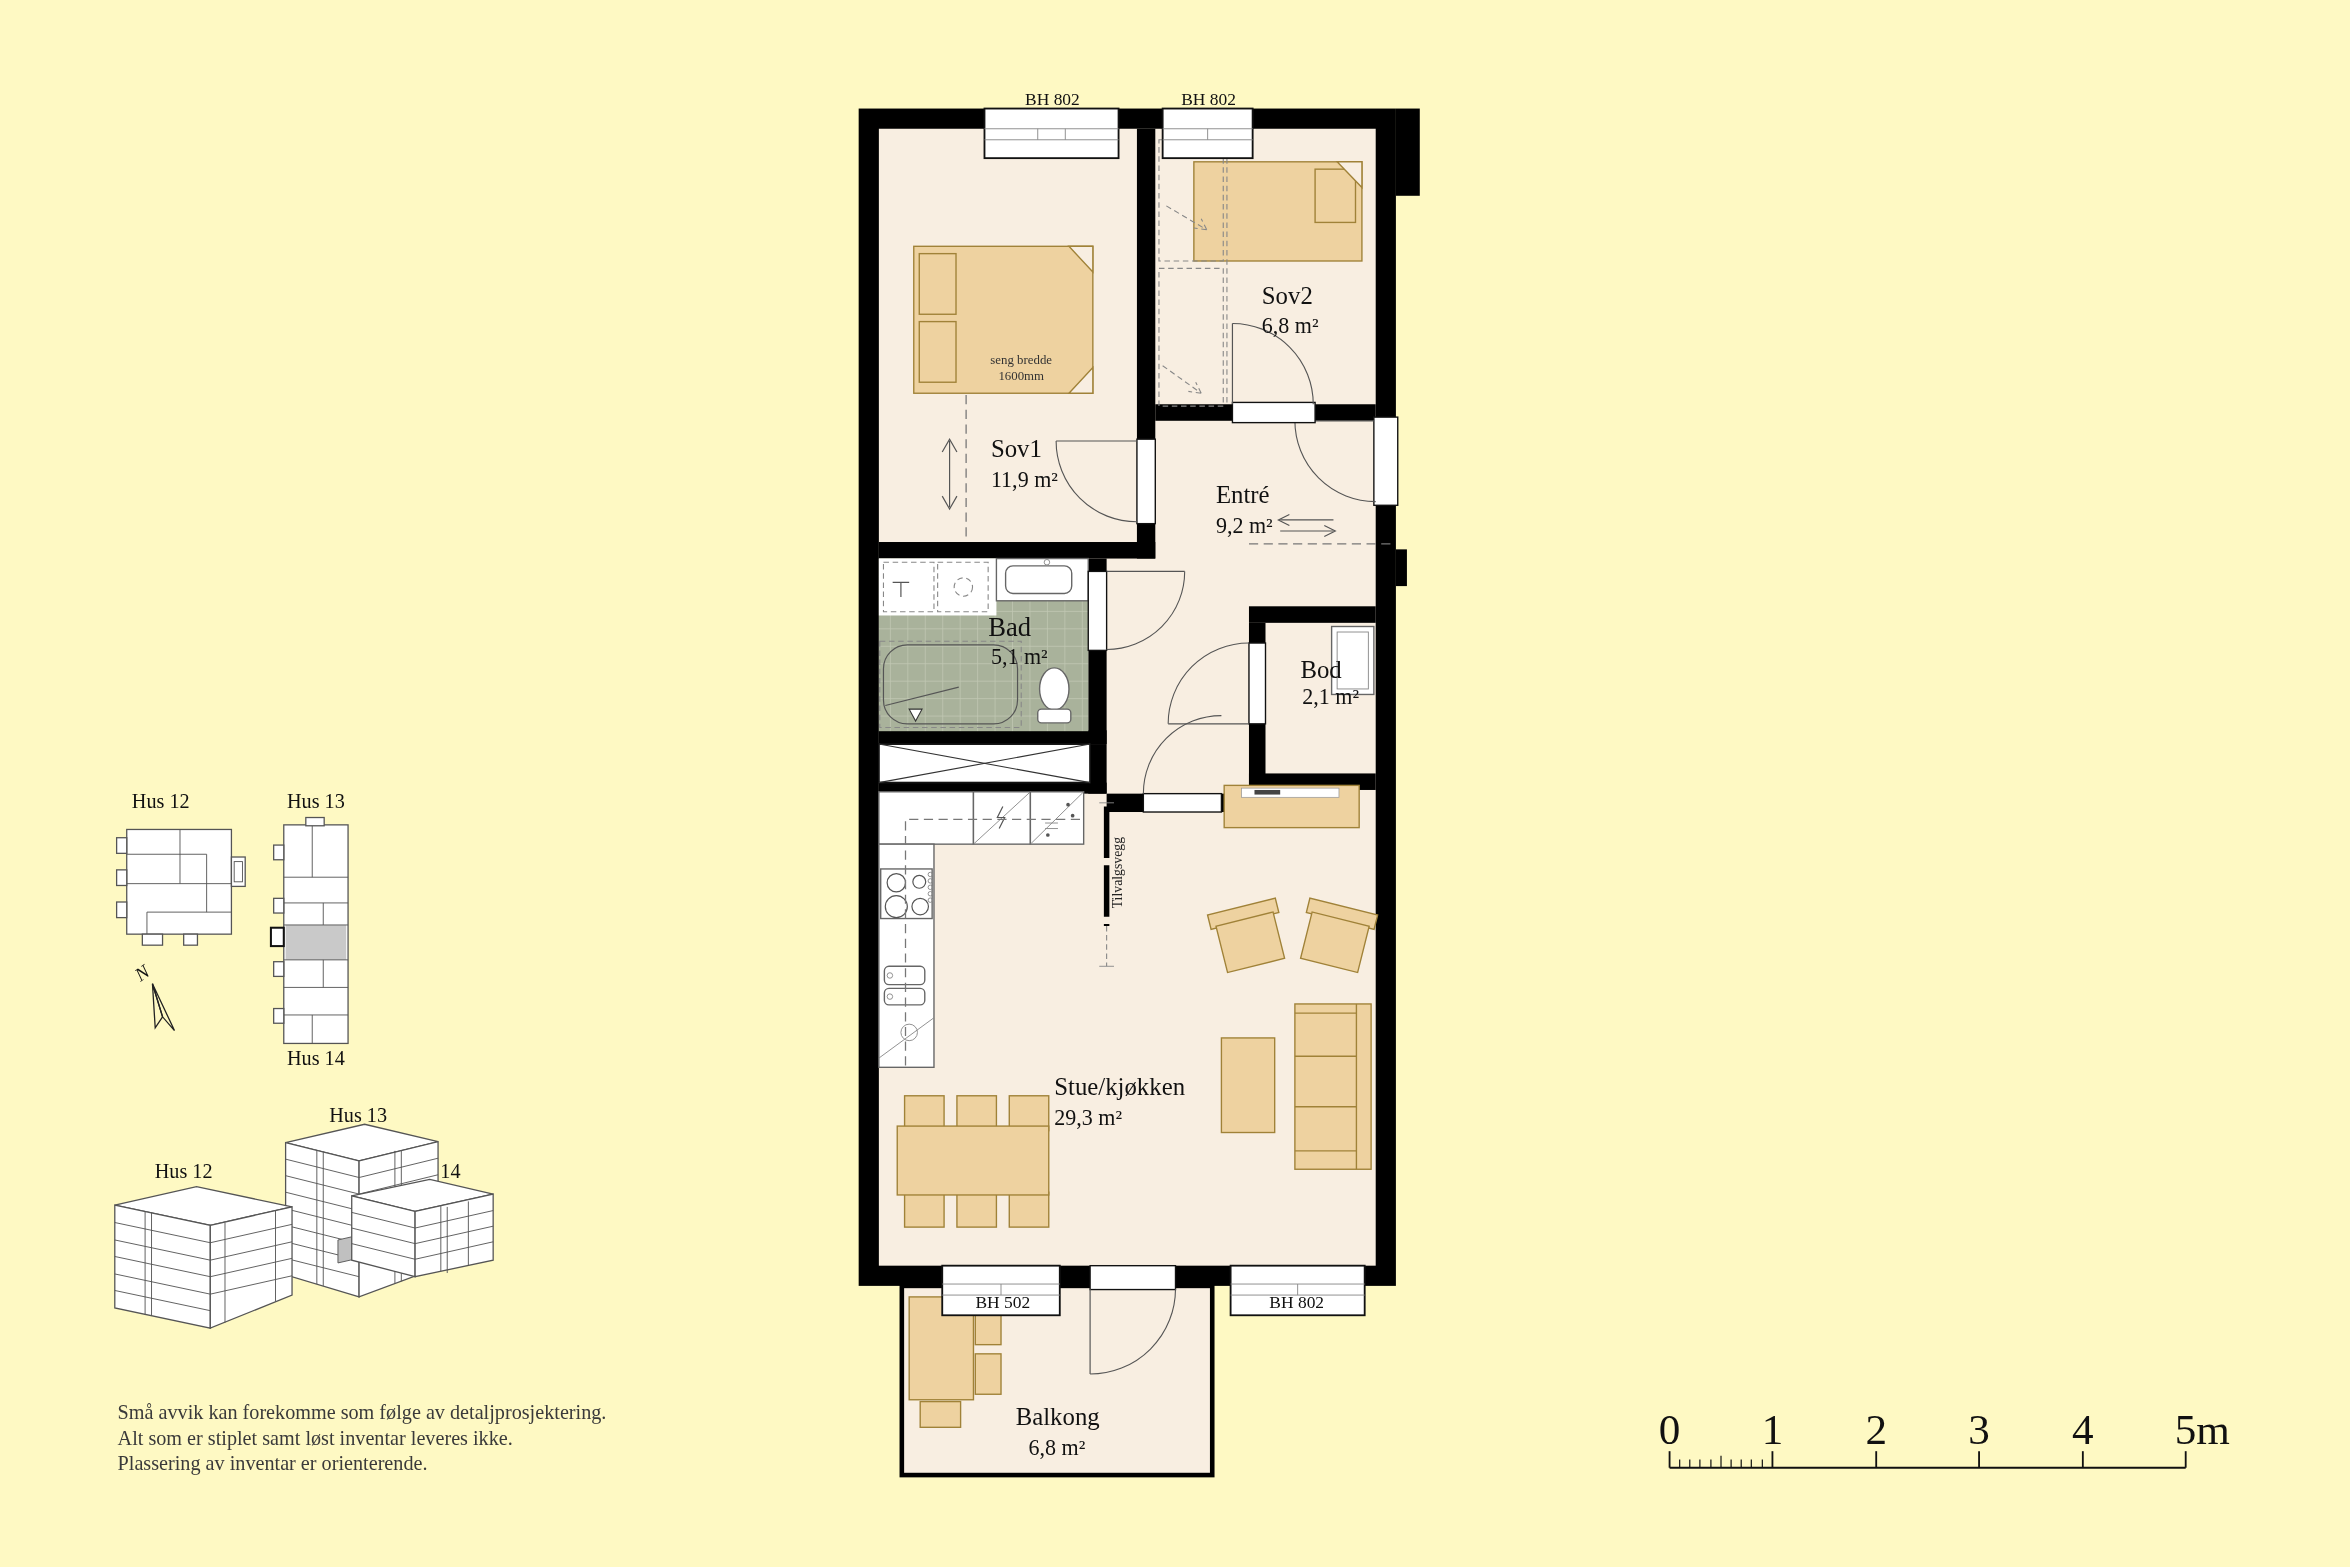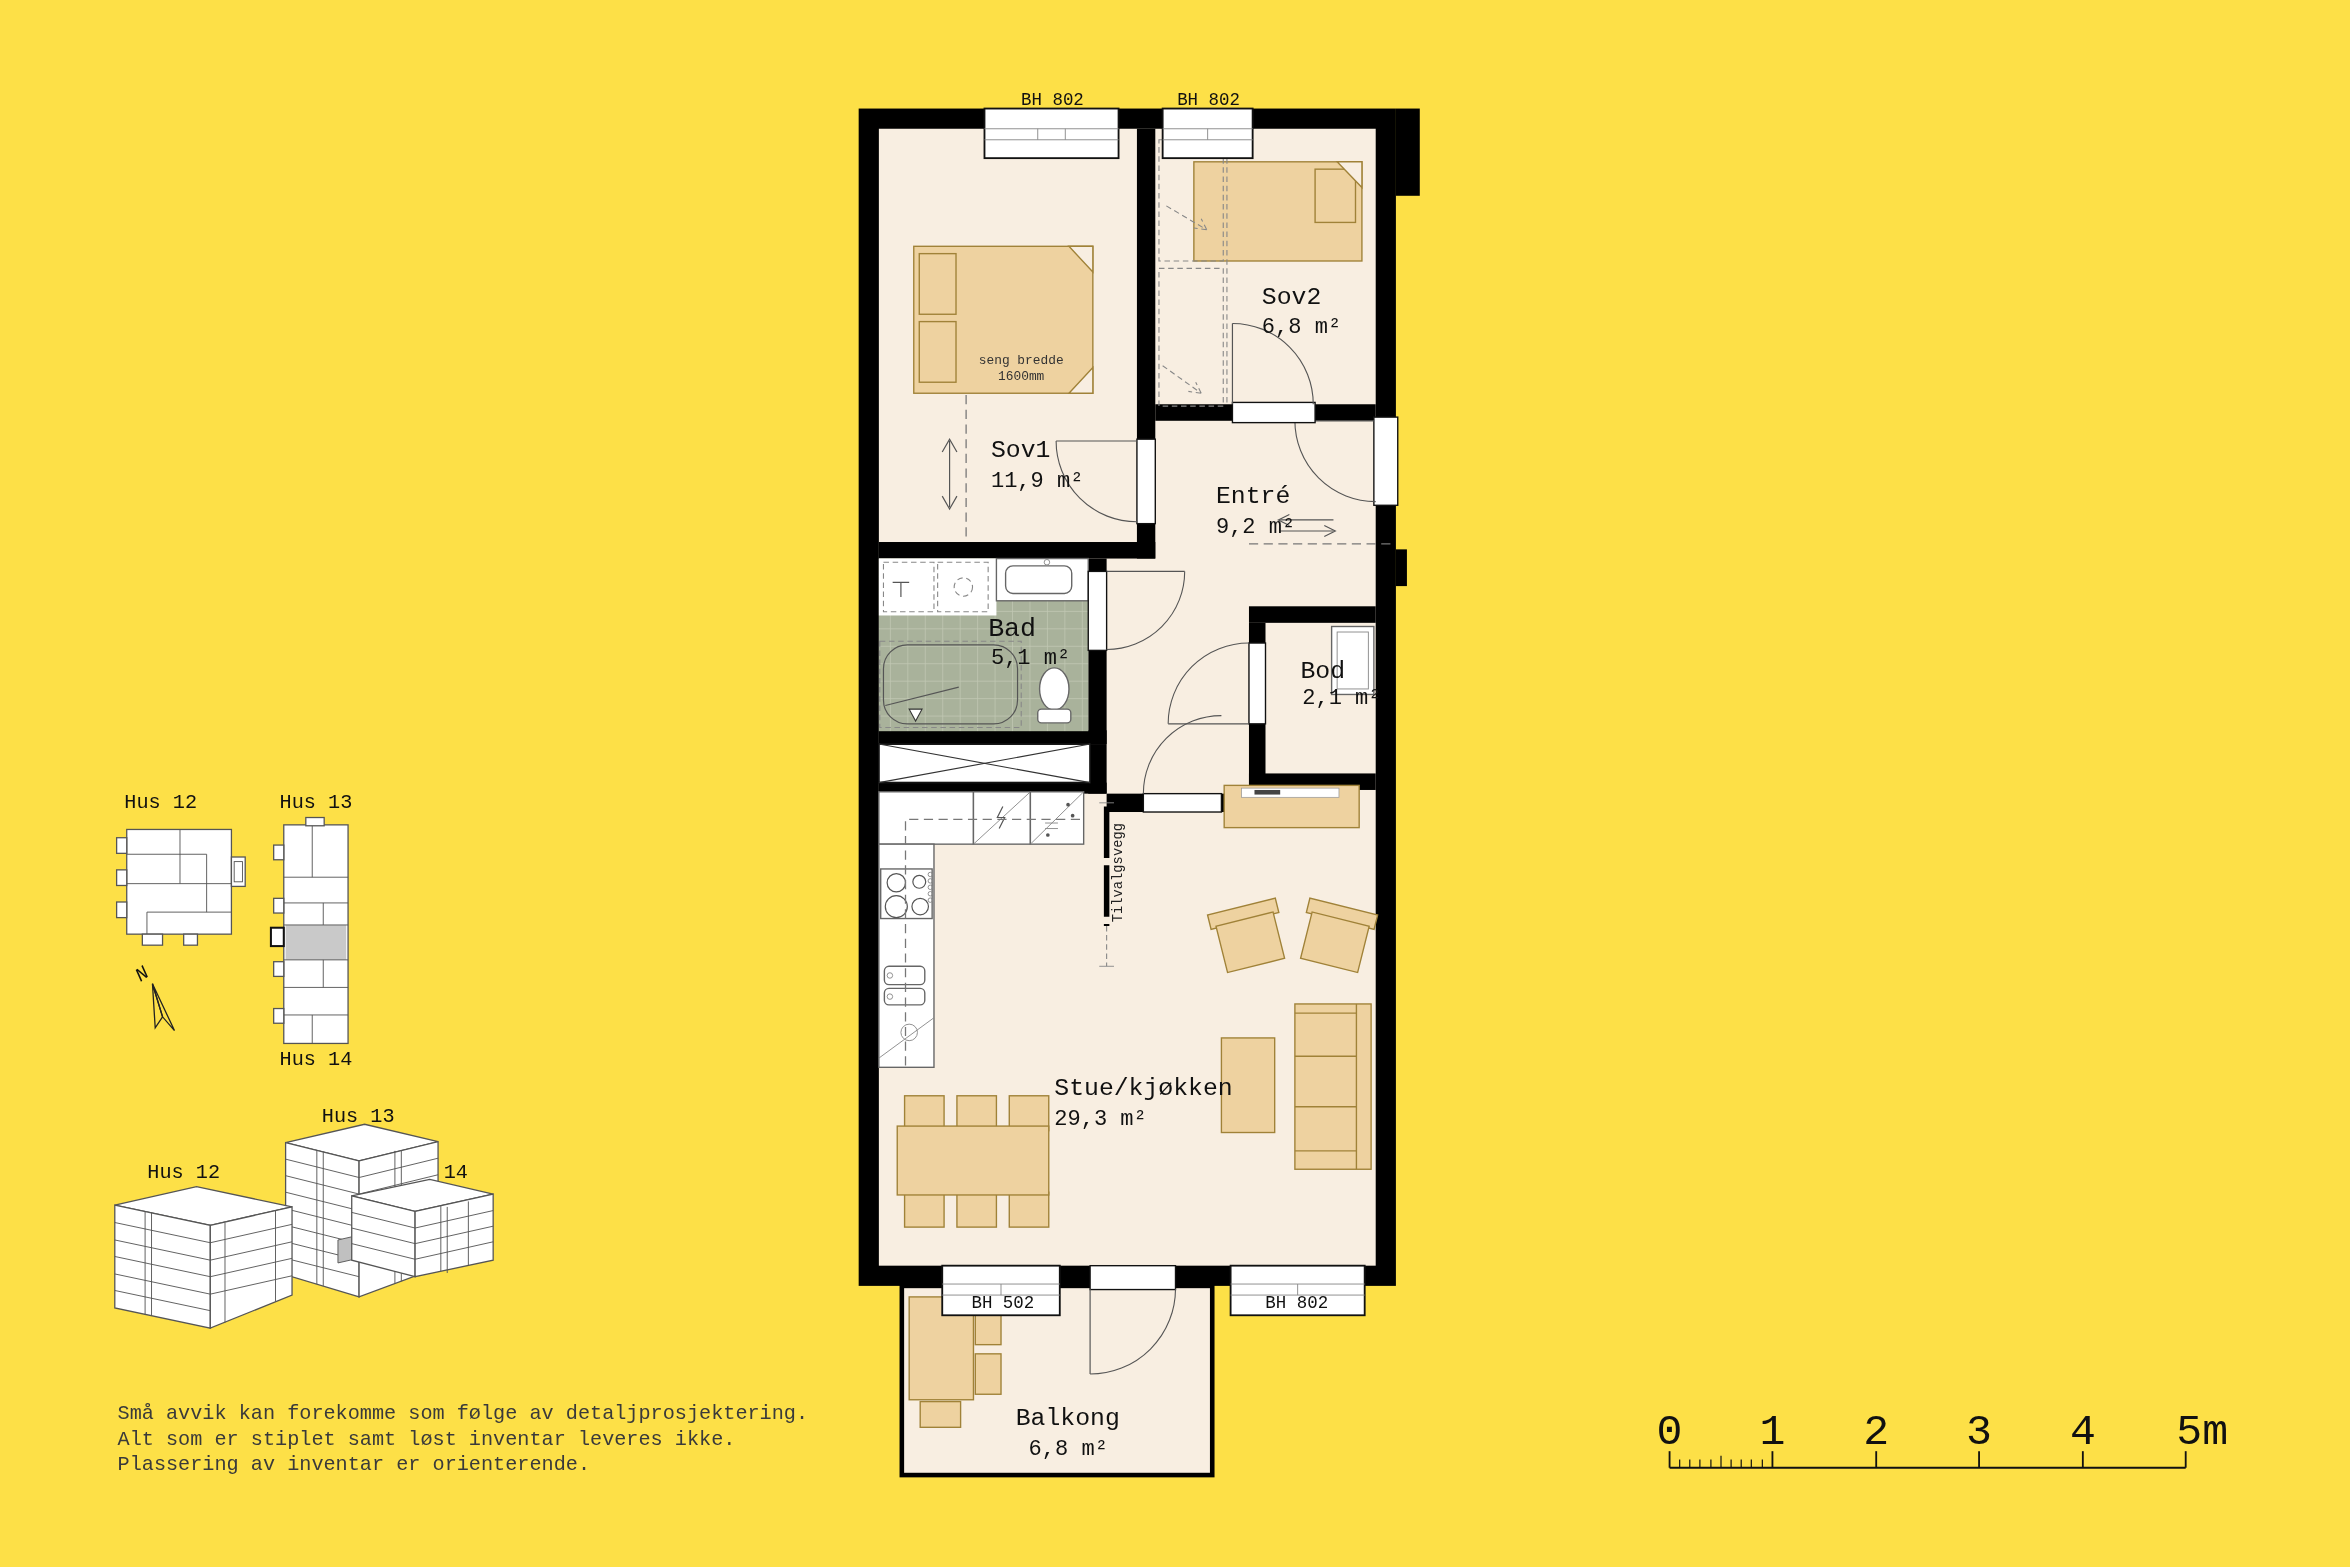--- a/index.html
+++ b/index.html
@@ -1,17 +1,17 @@
 <!DOCTYPE html>
 <html style="font-size:14.7px"><head>
 <meta charset="utf-8">
 <style>
   html,body{margin:0;padding:0;background:#fff;}
-  #stage{position:relative;width:2351px;height:1568px;background:#fde047;overflow:hidden;
-         font-family:Liberation Mono, monospace;}
+  #stage{position:relative;width:2351px;height:1568px;background:#fef9c3;overflow:hidden;
+         font-family:Liberation Serif, serif;}
   svg{display:block;}
   .wall{fill:#000;}
   .floor{fill:#f8eee1;}
   .furn{fill:#eed2a0;stroke:#a08238;stroke-width:1.5;}
   .furnline{stroke:#a08238;stroke-width:1.5;fill:none;}
   .white{fill:#fff;stroke:#111;stroke-width:2;}
   .fixt{fill:#fff;stroke:#666;stroke-width:1.5;}
   .thin{stroke:#555;stroke-width:1.3;fill:none;}
   .thin2{stroke:#888;stroke-width:1;fill:none;}
   .dash{stroke:#777;stroke-width:1.4;fill:none;stroke-dasharray:10 6;}

